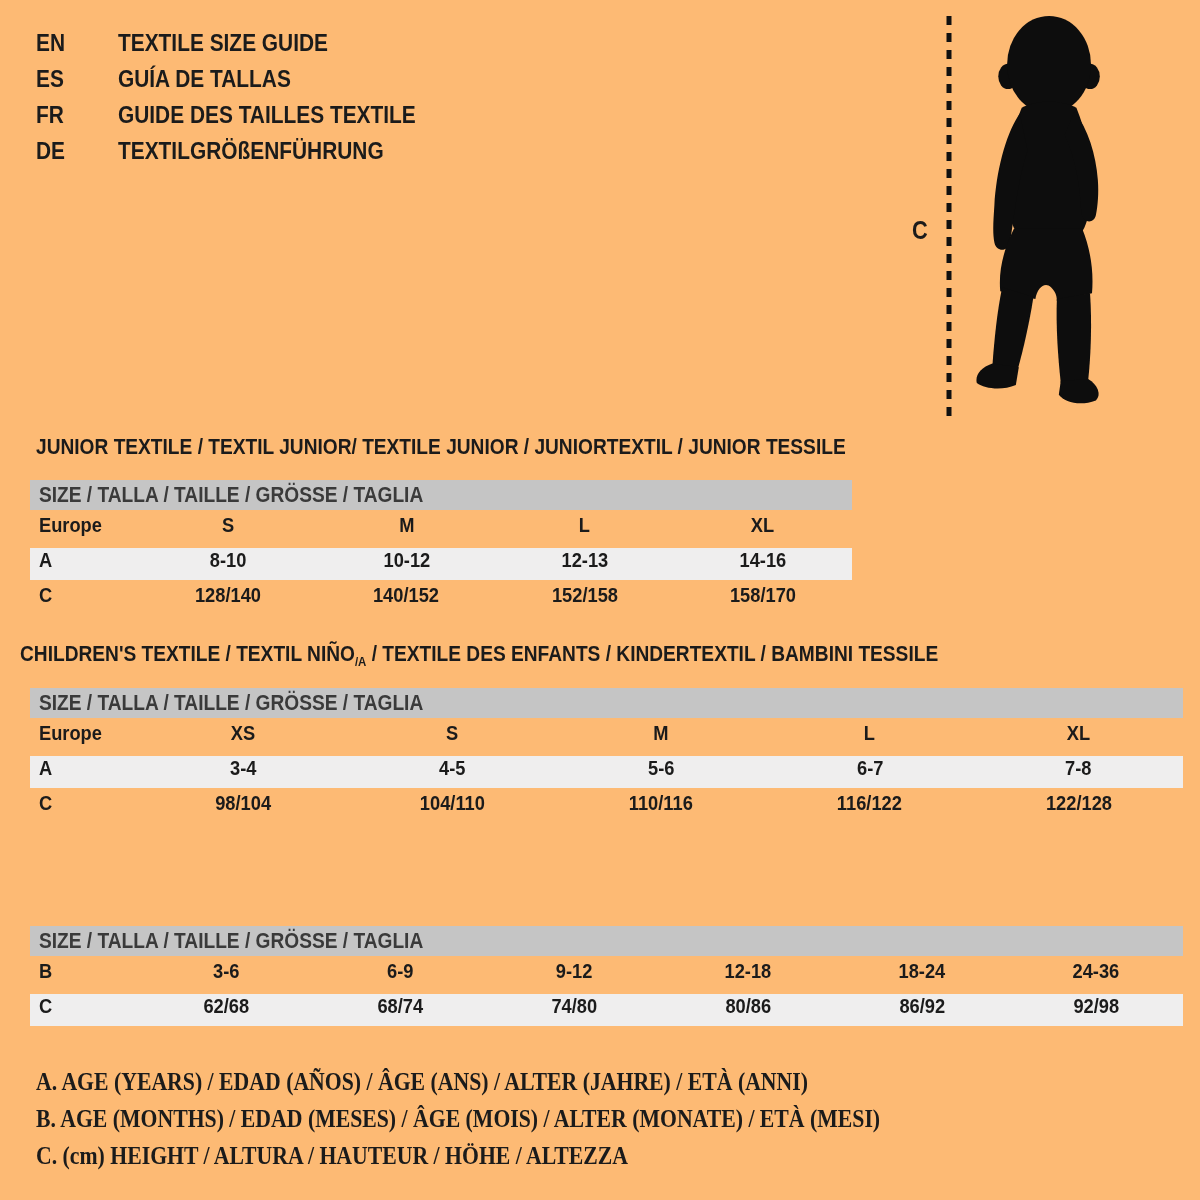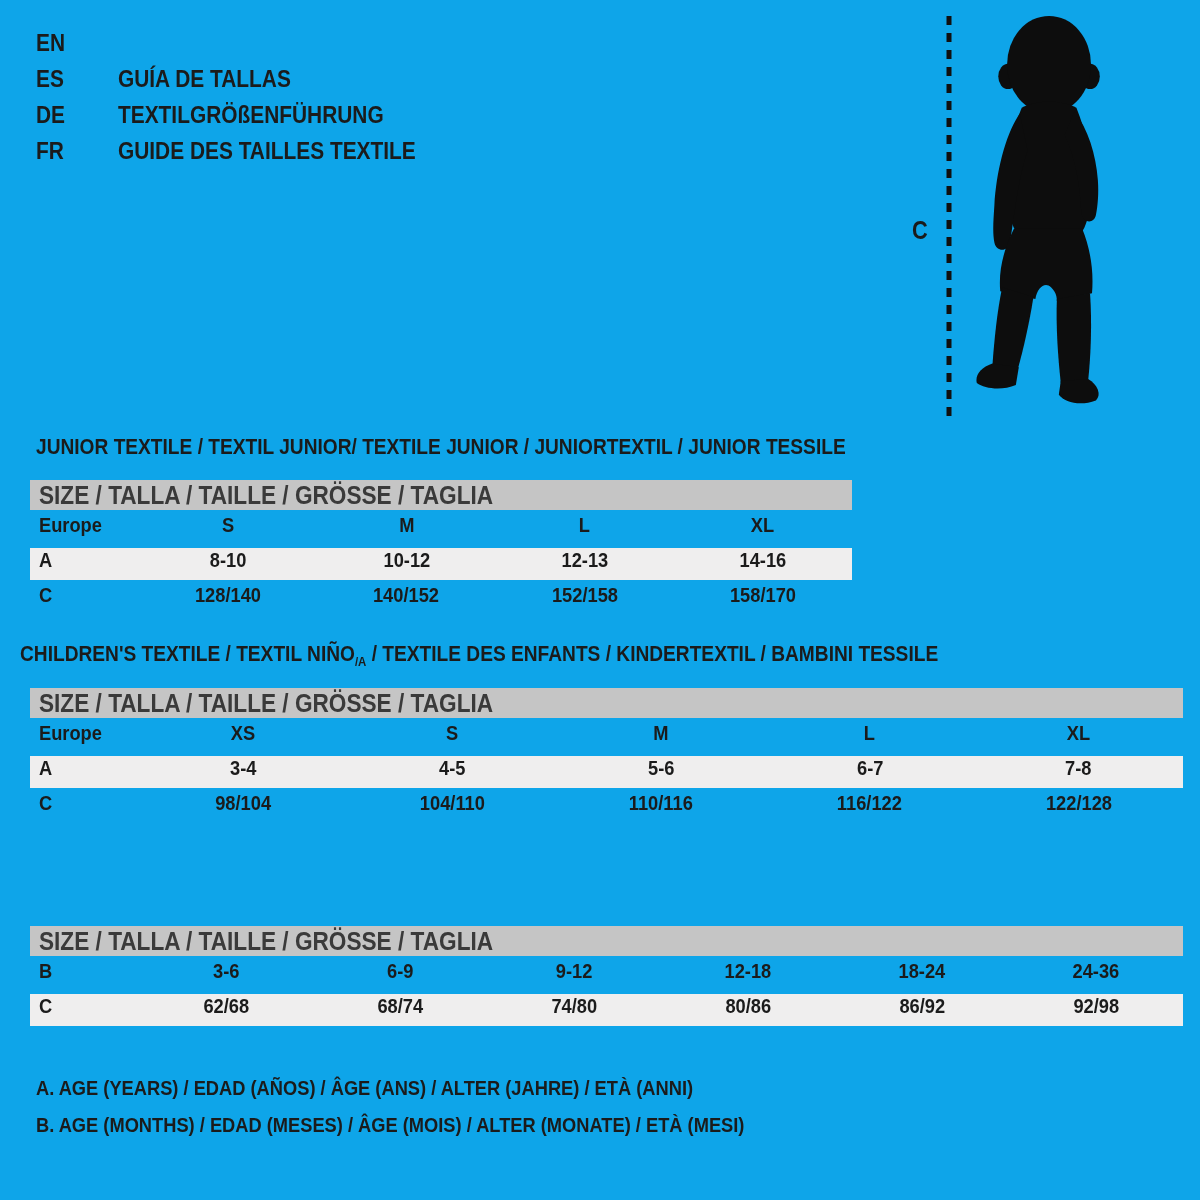--- a/index.html
+++ b/index.html
@@ -1,17 +1,17 @@
 <!DOCTYPE html>
 <html><head>
 <meta charset="utf-8">
 <style>
   html,body{margin:0;padding:0;background:#ffffff;}
   .page{
-    position:relative;width:1200px;height:1200px;background:#0ea5e9;
+    position:relative;width:1200px;height:1200px;background:#fdba74;
     font-family:"Liberation Sans","DejaVu Sans",sans-serif;
     font-weight:bold;color:#1b1b1b;overflow:hidden;
   }
   
   .cx{display:inline-block;transform:scaleX(.87);white-space:nowrap;}
   .cx-l{display:inline-block;transform:scaleX(.87);transform-origin:0 50%;white-space:nowrap;}
 
   
   .lang-block{position:absolute;left:36px;top:25px;}
   .lang-row{display:flex;align-items:center;height:36px;font-size:24px;}
@@ -22,50 +22,51 @@
   .figure-label{position:absolute;left:912px;top:216px;font-size:25px;}
   .silhouette{position:absolute;left:962px;top:12px;}
 
   
   .section-title{position:absolute;font-size:22px;white-space:nowrap;}
   .sub{font-size:.6em;vertical-align:sub;}
 
   
   .table{position:absolute;display:flex;flex-direction:column;gap:3px;}
   .tband{height:30px;background:#c5c5c5;display:flex;align-items:center;
-         padding-left:9px;font-size:26px;color:#3a3a3a;}
+         padding-left:9px;font-size:22px;color:#3a3a3a;}
   .trow{height:32px;display:flex;font-size:21px;}
   .trow.shade{background:#efeeee;}
   .tlabel{width:100px;padding-left:9px;flex:0 0 auto;}
   .tcell{flex:1;text-align:center;}
 
   
   .legend{position:absolute;left:36px;top:1063px;}
-  .legend-line{display:flex;align-items:flex-end;height:37px;font-size:21px;}
+  .legend-line{display:flex;align-items:center;height:37px;font-size:25px;font-family:Liberation Serif, serif;}
 </style>
 </head>
 <body>
 
 <div class="page">
 
   <div class="lang-block">
     <div class="lang-row">
       <span class="lang-code"><span class="cx-l">EN</span></span>
+      <span><span class="cx-l">TEXTILE SIZE GUIDE</span></span>
     </div>
     <div class="lang-row">
       <span class="lang-code"><span class="cx-l">ES</span></span>
       <span><span class="cx-l">GUÍA DE TALLAS</span></span>
     </div>
     <div class="lang-row">
+      <span class="lang-code"><span class="cx-l">FR</span></span>
+      <span><span class="cx-l">GUIDE DES TAILLES TEXTILE</span></span>
+    </div>
+    <div class="lang-row">
       <span class="lang-code"><span class="cx-l">DE</span></span>
       <span><span class="cx-l">TEXTILGRÖßENFÜHRUNG</span></span>
-    </div>
-    <div class="lang-row">
-      <span class="lang-code"><span class="cx-l">FR</span></span>
-      <span><span class="cx-l">GUIDE DES TAILLES TEXTILE</span></span>
     </div>
   </div>
 
   <svg class="measure-line" width="10" height="404" viewBox="0 0 10 404">
     <line x1="5" y1="2" x2="5" y2="402" stroke="#101010" stroke-width="5" stroke-dasharray="9 8"></line>
   </svg>
 
   <div class="figure-label">
     <span class="cx-l">C</span>
   </div>
@@ -176,15 +177,18 @@
     </div>
   </div>
 
   <div class="legend">
     <div class="legend-line">
       <span class="cx-l">A. AGE (YEARS) / EDAD (AÑOS) / ÂGE (ANS) / ALTER (JAHRE) / ETÀ (ANNI)</span>
     </div>
     <div class="legend-line">
       <span class="cx-l">B. AGE (MONTHS) / EDAD (MESES) / ÂGE (MOIS) / ALTER (MONATE) / ETÀ (MESI)</span>
     </div>
+    <div class="legend-line">
+      <span class="cx-l">C. (cm) HEIGHT / ALTURA / HAUTEUR / HÖHE / ALTEZZA</span>
+    </div>
   </div>
 
 </div>
 
 </body></html>

